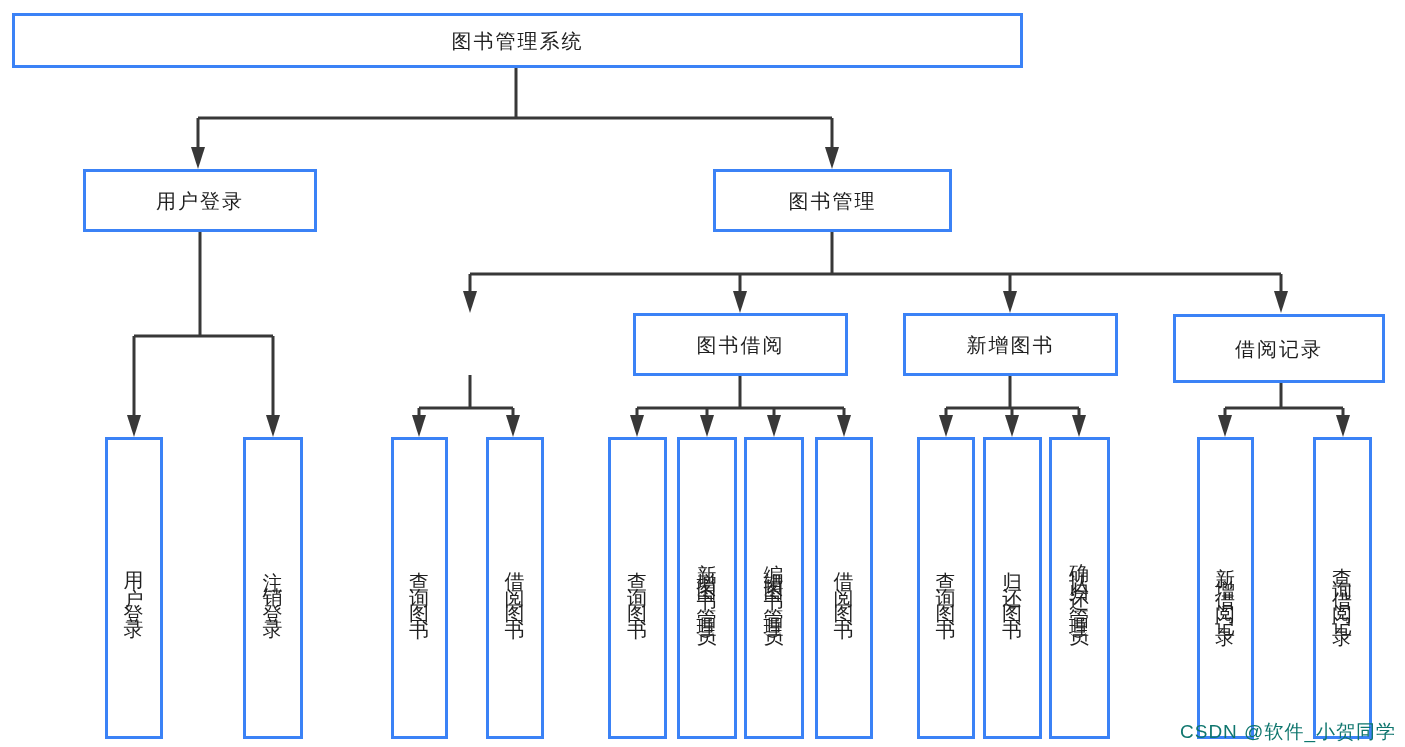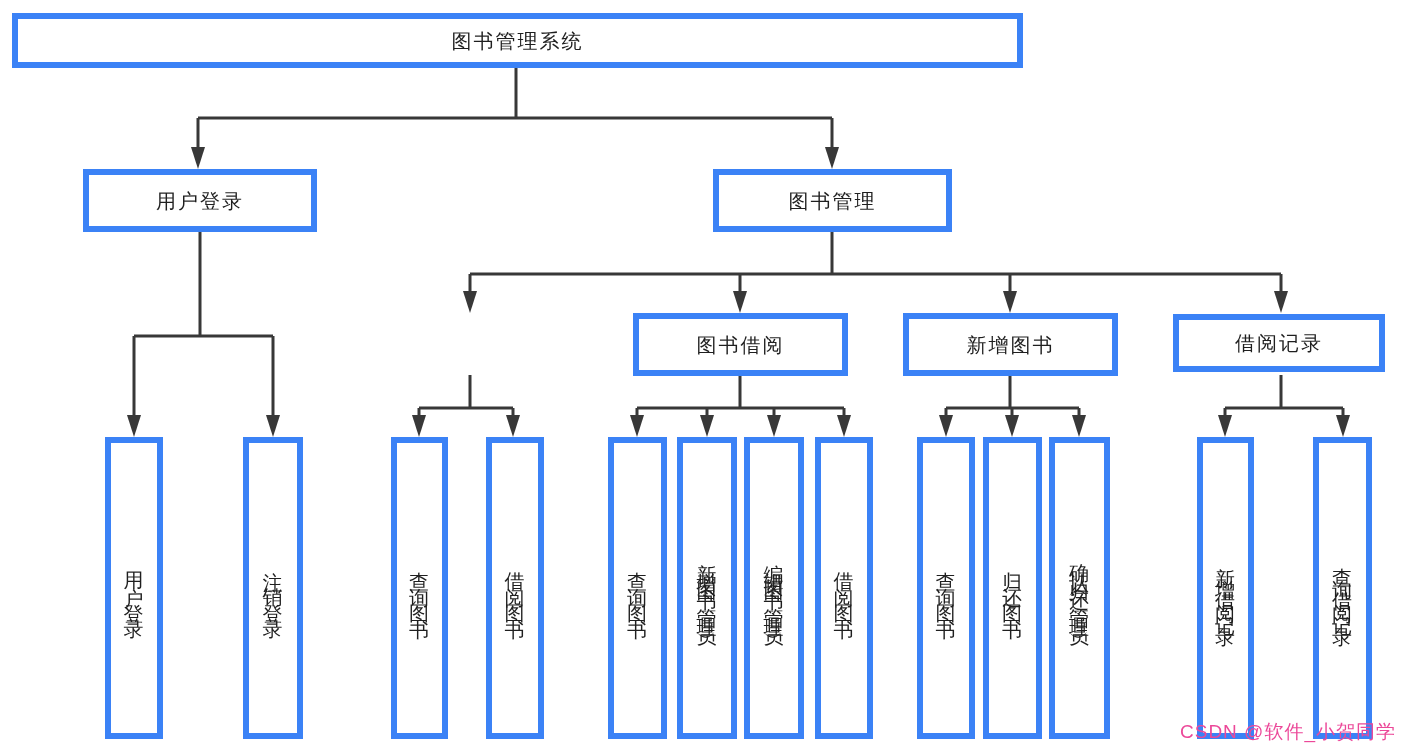--- a/index.html
+++ b/index.html
@@ -8,21 +8,21 @@
     width:1405px;height:747px;
     background:#ffffff;
     font-family:"Liberation Sans","DejaVu Sans",sans-serif;
     overflow:hidden;
   }
   .connectors{position:absolute;left:0;top:0;}
   .node{
     position:absolute;
     box-sizing:border-box;
     background:#ffffff;
-    border:6px solid #3b82f6;
+    border:3px solid #3b82f6;
     display:flex;
     align-items:center;
     justify-content:center;
     color:#1f1f1f;
     font-size:20px;
     letter-spacing:2px;
     line-height:1;
     white-space:nowrap;
   }
   .v{
@@ -30,21 +30,21 @@
     text-orientation:mixed;
     white-space:normal;
   }
   .ls16{letter-spacing:16px;}
   .ls12{letter-spacing:12px;}
   .ls10{letter-spacing:9px;}
   .watermark{
     position:absolute;
     left:1180px;top:719px;
     font-size:19px;
-    color:#ec4899;
+    color:#0f766e;
     letter-spacing:1px;
     white-space:nowrap;
   }
 </style>
 </head>
 <body>
 
 <div class="stage">
 
   <svg class="connectors" width="1405" height="747" viewBox="0 0 1405 747" xmlns="http://www.w3.org/2000/svg">
@@ -94,21 +94,21 @@
     </g>
   </svg>
 
   <div class="node" style="left:12px;top:13px;width:1011px;height:55px">图书管理系统</div>
 
   <div class="node" style="left:83px;top:169px;width:234px;height:63px">用户登录</div>
   <div class="node" style="left:713px;top:169px;width:239px;height:63px">图书管理</div>
 
   <div class="node" style="left:633px;top:313px;width:215px;height:63px">图书借阅</div>
   <div class="node" style="left:903px;top:313px;width:215px;height:63px">新增图书</div>
-  <div class="node" style="left:1173px;top:314px;width:212px;height:58px">借阅记录</div>
+  <div class="node" style="left:1173px;top:314px;width:212px;height:69px">借阅记录</div>
 
   <div class="node v ls16" style="left:105px;top:437px;width:58px;height:302px">用户登录</div>
   <div class="node v ls16" style="left:243px;top:437px;width:60px;height:302px">注销登录</div>
 
   <div class="node v ls16" style="left:391px;top:437px;width:57px;height:302px">查询图书</div>
   <div class="node v ls16" style="left:486px;top:437px;width:58px;height:302px">借阅图书</div>
 
   <div class="node v ls16" style="left:608px;top:437px;width:59px;height:302px">查询图书</div>
   <div class="node v ls10" style="left:677px;top:437px;width:60px;height:302px">新增图书（管理员）</div>
   <div class="node v ls10" style="left:744px;top:437px;width:60px;height:302px">编辑图书（管理员）</div>

